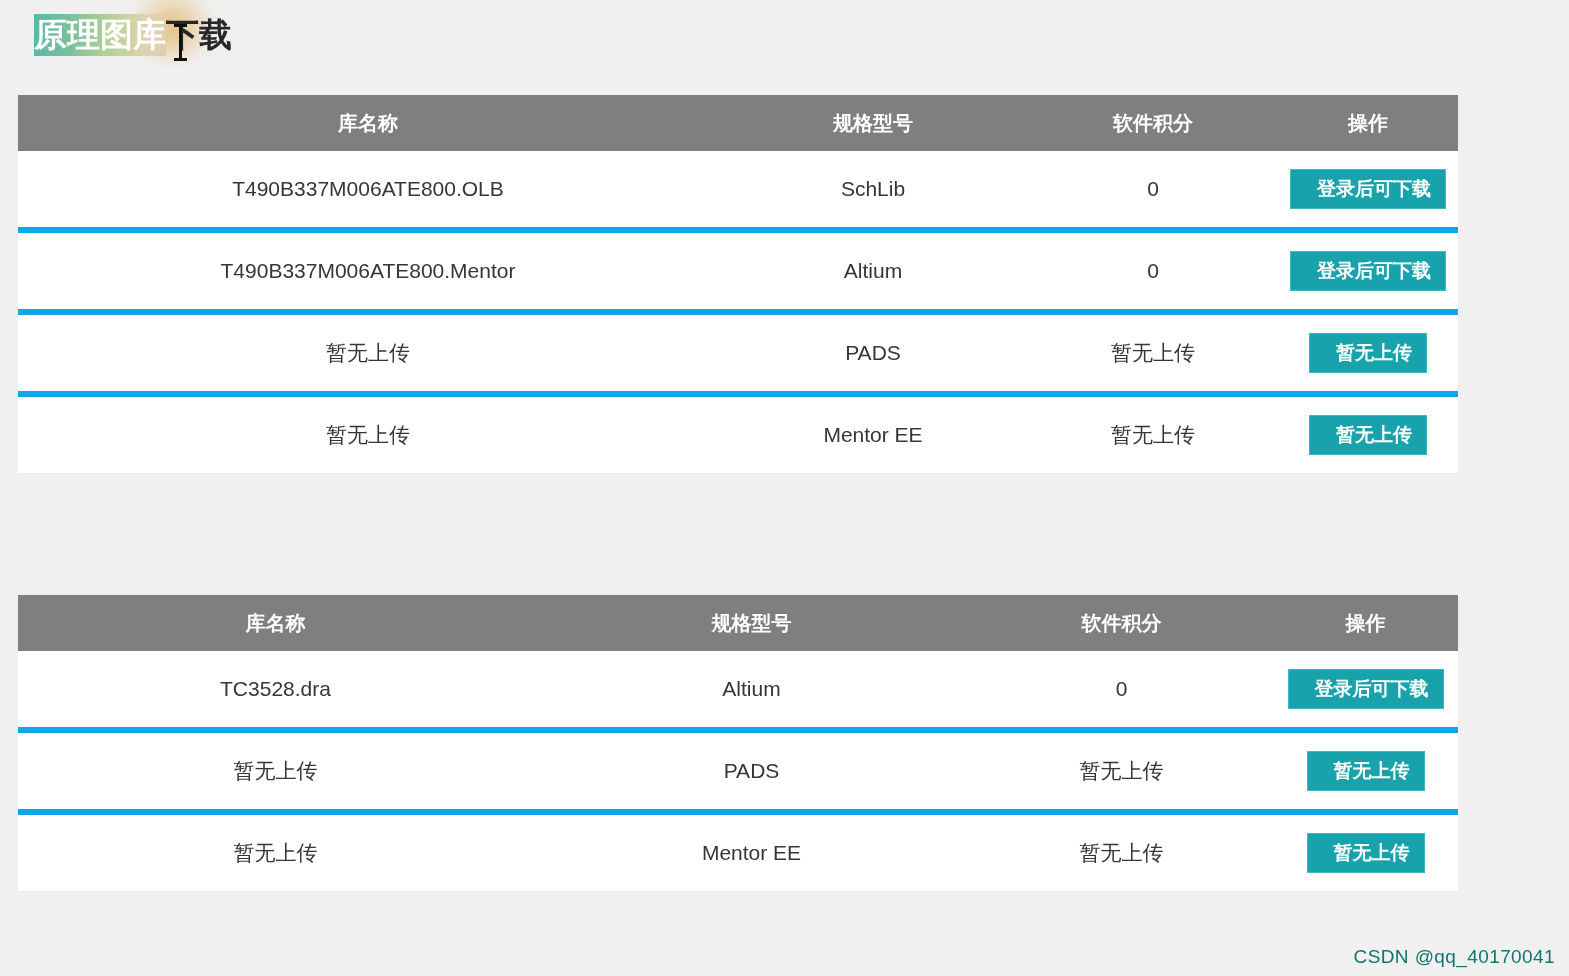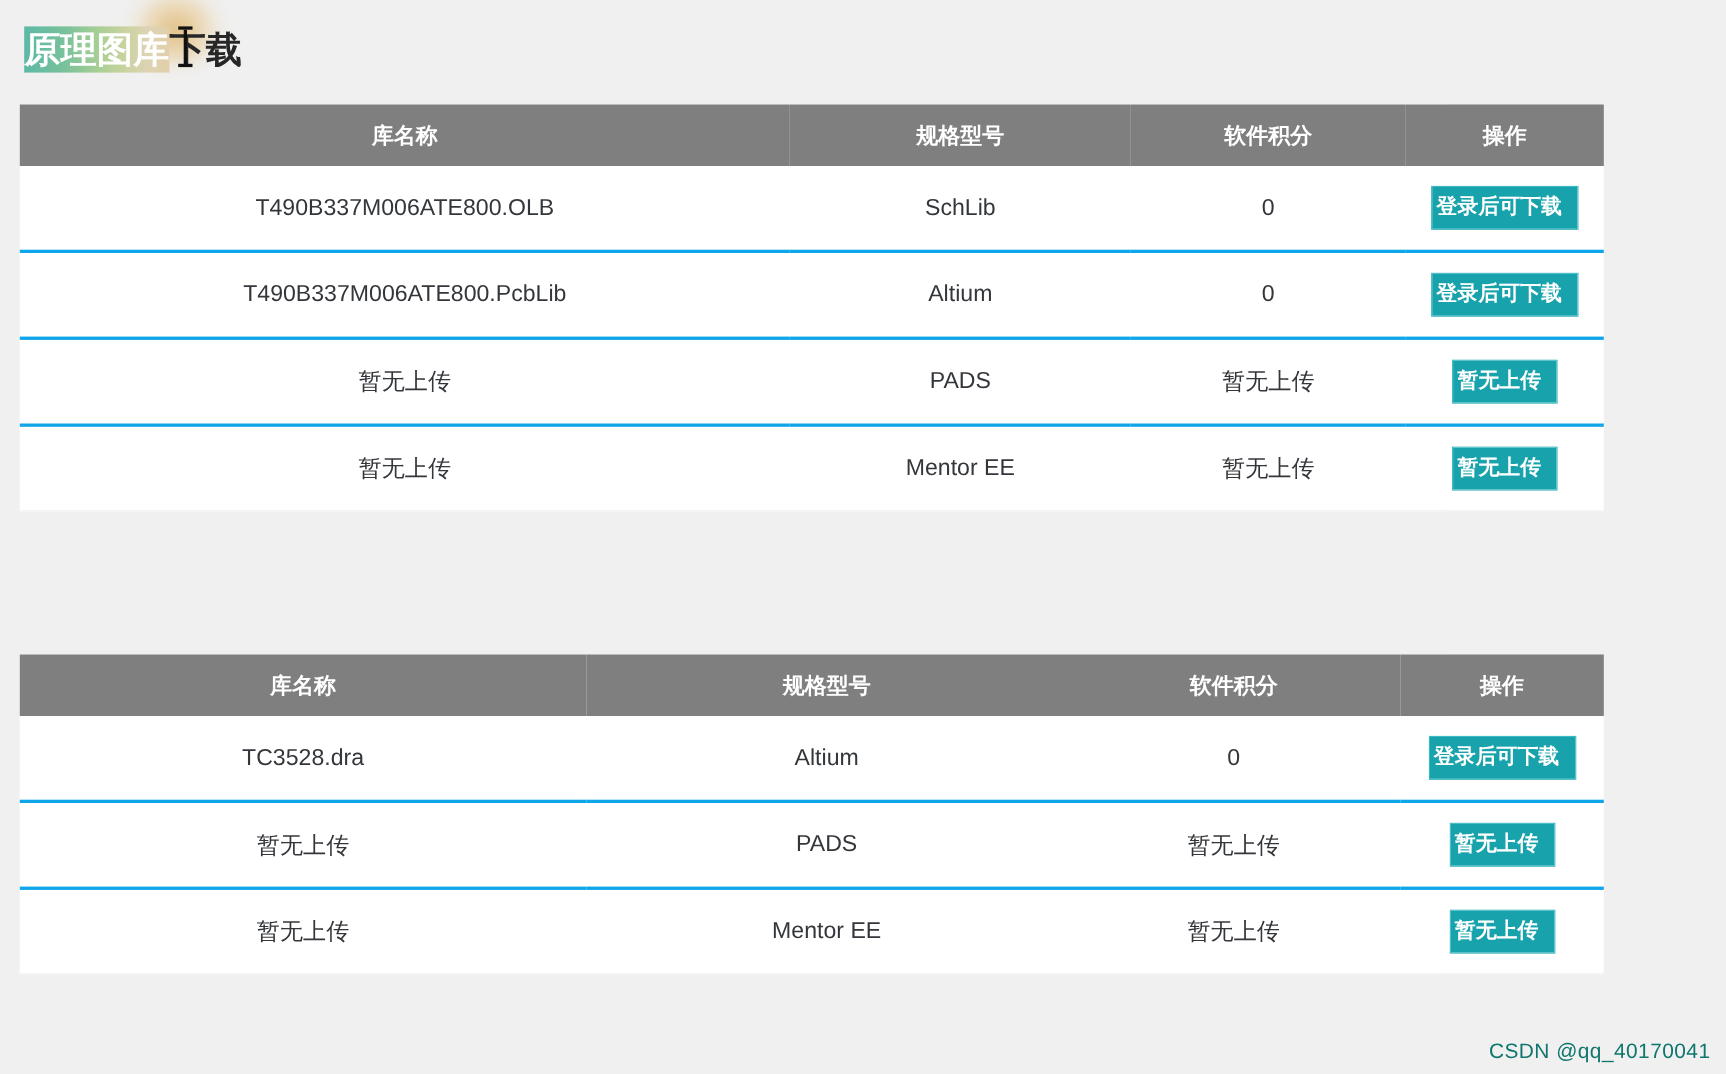--- a/index.html
+++ b/index.html
@@ -18,25 +18,24 @@
   .page {
     position: relative;
     width: 1569px;
     height: 976px;
     box-sizing: border-box;
   }
 
   
   .title-wrap {
     position: absolute;
-    left: 22px;
+    left: 34px;
     top: 18px;
     height: 52px;
     display: flex;
-    align-items: center;
   }
   .title-blob {
     position: absolute;
     left: 96px;
     top: -30px;
     width: 84px;
     height: 72px;
     border-radius: 50%;
     background: radial-gradient(ellipse at 50% 55%, rgba(222,186,118,0.95) 0%, rgba(233,206,158,0.65) 42%, rgba(240,228,208,0.25) 68%, rgba(240,240,240,0) 85%);
     filter: blur(7px);
@@ -129,21 +128,21 @@
     vertical-align: middle;
     border: none;
   }
   .tbl tbody td {
     height: 76px;
     padding: 0;
     text-align: center;
     vertical-align: middle;
     font-size: 21px;
     color: #33363a;
-    border-bottom: 3px solid #0ea5e9;
+    border-bottom: 6px solid #0ea5e9;
     background: #ffffff;
   }
   .tbl tbody tr:last-child td {
     border-bottom: 1px solid #ededed;
   }
 
   
   .t1 col.c1 { width: 700px; }
   .t1 col.c2 { width: 310px; }
   .t1 col.c3 { width: 250px; }
@@ -155,21 +154,21 @@
   .t2 col.c3 { width: 303px; }
   .t2 col.c4 { width: 185px; }
 
   .btn {
     display: inline-block;
     background: #17a2ac;
     color: #ffffff;
     font-size: 19px;
     font-weight: bold;
     line-height: 1;
-    padding: 9px 14px 10px 4px;
+    padding: 9px 14px 10px 26px;
     border: none;
     outline: 1px solid #3fb9c1;
     cursor: pointer;
     white-space: nowrap;
     font-family: "Liberation Sans", "DejaVu Sans", sans-serif;
   }
 
   .cell-name { color: #35383c; }
   .cell-spec { color: #35383c; }
   .cell-pts  { color: #35383c; }
@@ -217,21 +216,21 @@
         </tr>
       </thead>
       <tbody>
         <tr>
           <td class="cell-name">T490B337M006ATE800.OLB</td>
           <td class="cell-spec">SchLib</td>
           <td class="cell-pts">0</td>
           <td><span class="btn">登录后可下载</span></td>
         </tr>
         <tr>
-          <td class="cell-name">T490B337M006ATE800.PcbLib</td>
+          <td class="cell-name">T490B337M006ATE800.Mentor</td>
           <td class="cell-spec">Altium</td>
           <td class="cell-pts">0</td>
           <td><span class="btn">登录后可下载</span></td>
         </tr>
         <tr>
           <td class="cell-name">暂无上传</td>
           <td class="cell-spec">PADS</td>
           <td class="cell-pts">暂无上传</td>
           <td><span class="btn">暂无上传</span></td>
         </tr>

